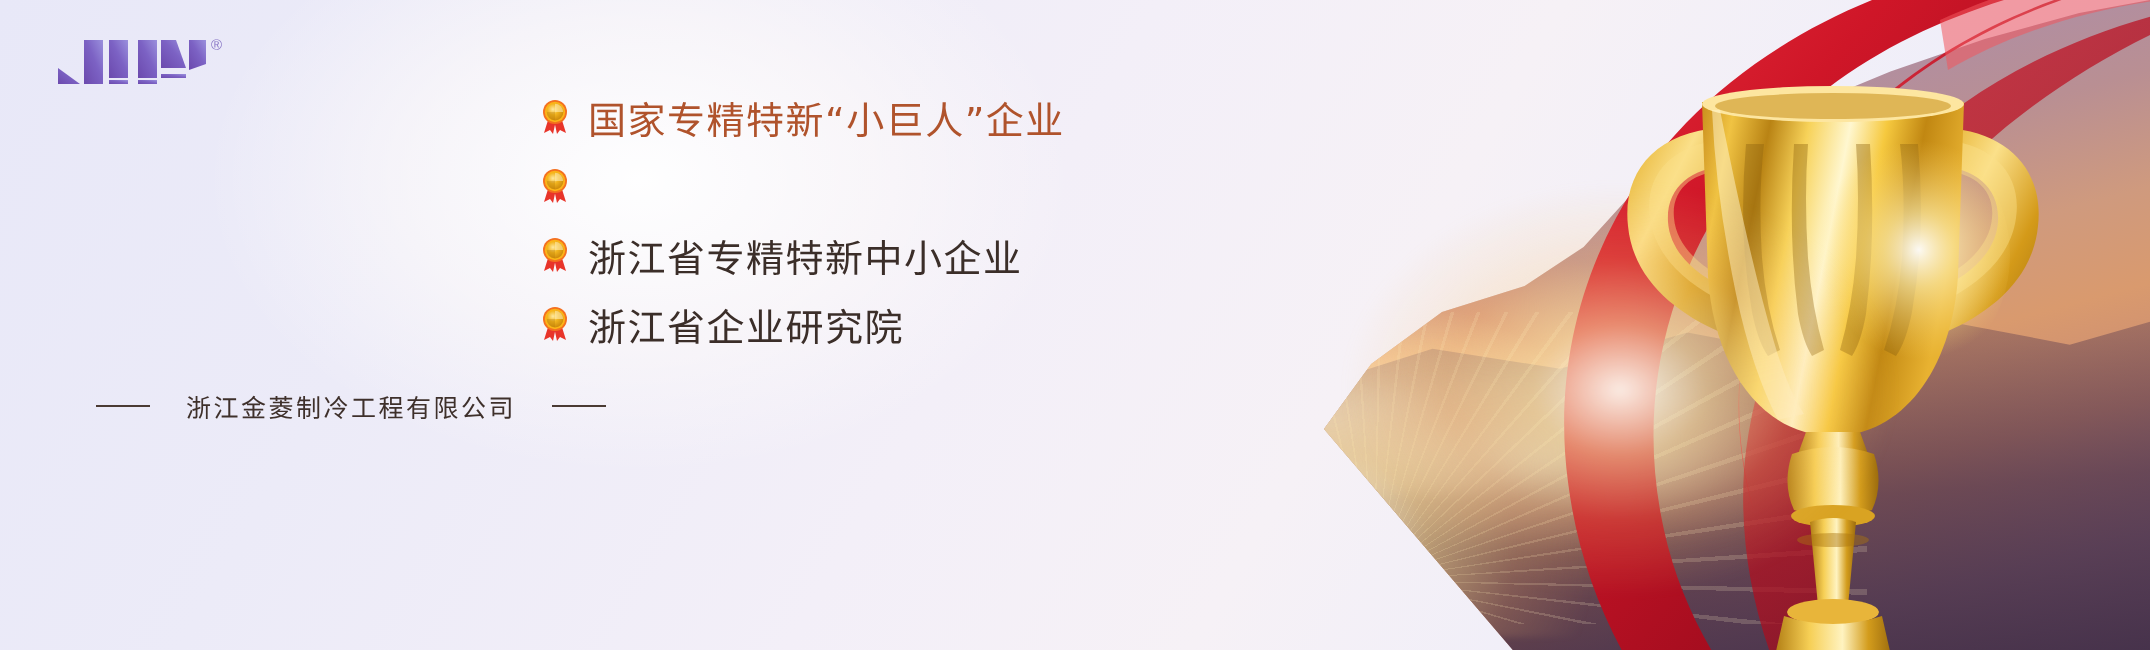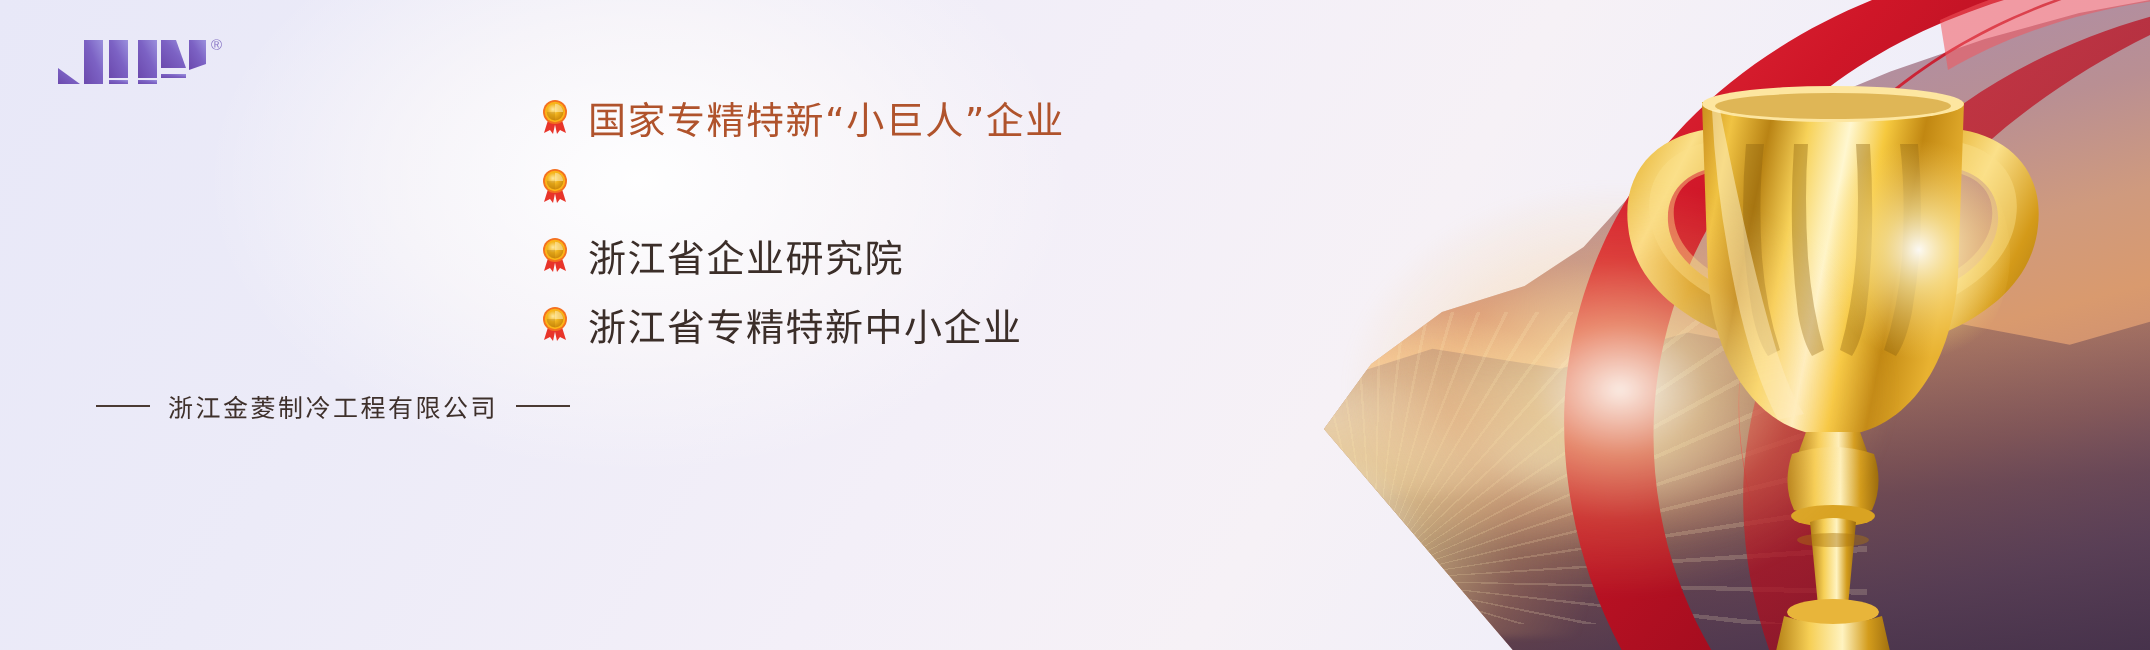--- a/index.html
+++ b/index.html
@@ -87,21 +87,21 @@
     font-weight:700;
     background:linear-gradient(105deg,#3a2a24 0%,#4a3026 16%,#7d4026 34%,#b4562a 50%,#e07a2c 63%,#f7a93a 74%,#8c4a28 86%,#4a2e24 100%);
     -webkit-background-clip:text;background-clip:text;
     -webkit-text-fill-color:transparent;color:transparent;
     white-space:nowrap;
   }
 
   
   .company{
     position:absolute;left:96px;top:388px;width:412px;
-    display:flex;align-items:center;gap:18px;
+    display:flex;align-items:center;gap:36px;
   }
   .dash{flex:0 0 54px;height:2px;background:#4a3a33;}
   .company-name{
     font-size:25px;color:#3e302b;letter-spacing:2.5px;white-space:nowrap;
     font-family:"DejaVu Sans","Liberation Sans",sans-serif;
   }
 
   
   .honors{position:absolute;left:540px;top:88px;}
   .honor-item{display:flex;align-items:center;height:58px;margin-bottom:11px;}
@@ -310,32 +310,32 @@
         <svg width="30" height="34" viewBox="0 0 30 34">
           <path d="M9,17 L4,33 L10,30 L13,34 L16,20 Z" fill="#e8342a"></path>
           <path d="M21,17 L26,33 L20,30 L17,34 L14,20 Z" fill="#e8342a"></path>
           <circle cx="15" cy="12" r="12" fill="#f4701f"></circle>
           <circle cx="15" cy="12" r="10.2" fill="#fbb417"></circle>
           <circle cx="15" cy="12" r="8.4" fill="url(#md1)"></circle>
           <path d="M15,3.8 A8.2,8.2 0 0,1 23.2,12 L15,12 Z" fill="#fff0bd" opacity=".55"></path>
           <path d="M15,20.2 A8.2,8.2 0 0,1 6.8,12 L15,12 Z" fill="#b87a08" opacity=".35"></path>
         </svg>
       </span>
-      <span class="honor-text">浙江省企业研究院</span>
+      <span class="honor-text">浙江省专精特新中小企业</span>
     </div>
 
     <div class="honor-item">
       <span class="medal">
         <svg width="30" height="34" viewBox="0 0 30 34">
           <path d="M9,17 L4,33 L10,30 L13,34 L16,20 Z" fill="#e8342a"></path>
           <path d="M21,17 L26,33 L20,30 L17,34 L14,20 Z" fill="#e8342a"></path>
           <circle cx="15" cy="12" r="12" fill="#f4701f"></circle>
           <circle cx="15" cy="12" r="10.2" fill="#fbb417"></circle>
           <circle cx="15" cy="12" r="8.4" fill="url(#md1)"></circle>
           <path d="M15,3.8 A8.2,8.2 0 0,1 23.2,12 L15,12 Z" fill="#fff0bd" opacity=".55"></path>
           <path d="M15,20.2 A8.2,8.2 0 0,1 6.8,12 L15,12 Z" fill="#b87a08" opacity=".35"></path>
         </svg>
       </span>
-      <span class="honor-text">浙江省专精特新中小企业</span>
+      <span class="honor-text">浙江省企业研究院</span>
     </div>
 
   </div>
 </div>
 
 </body></html>

